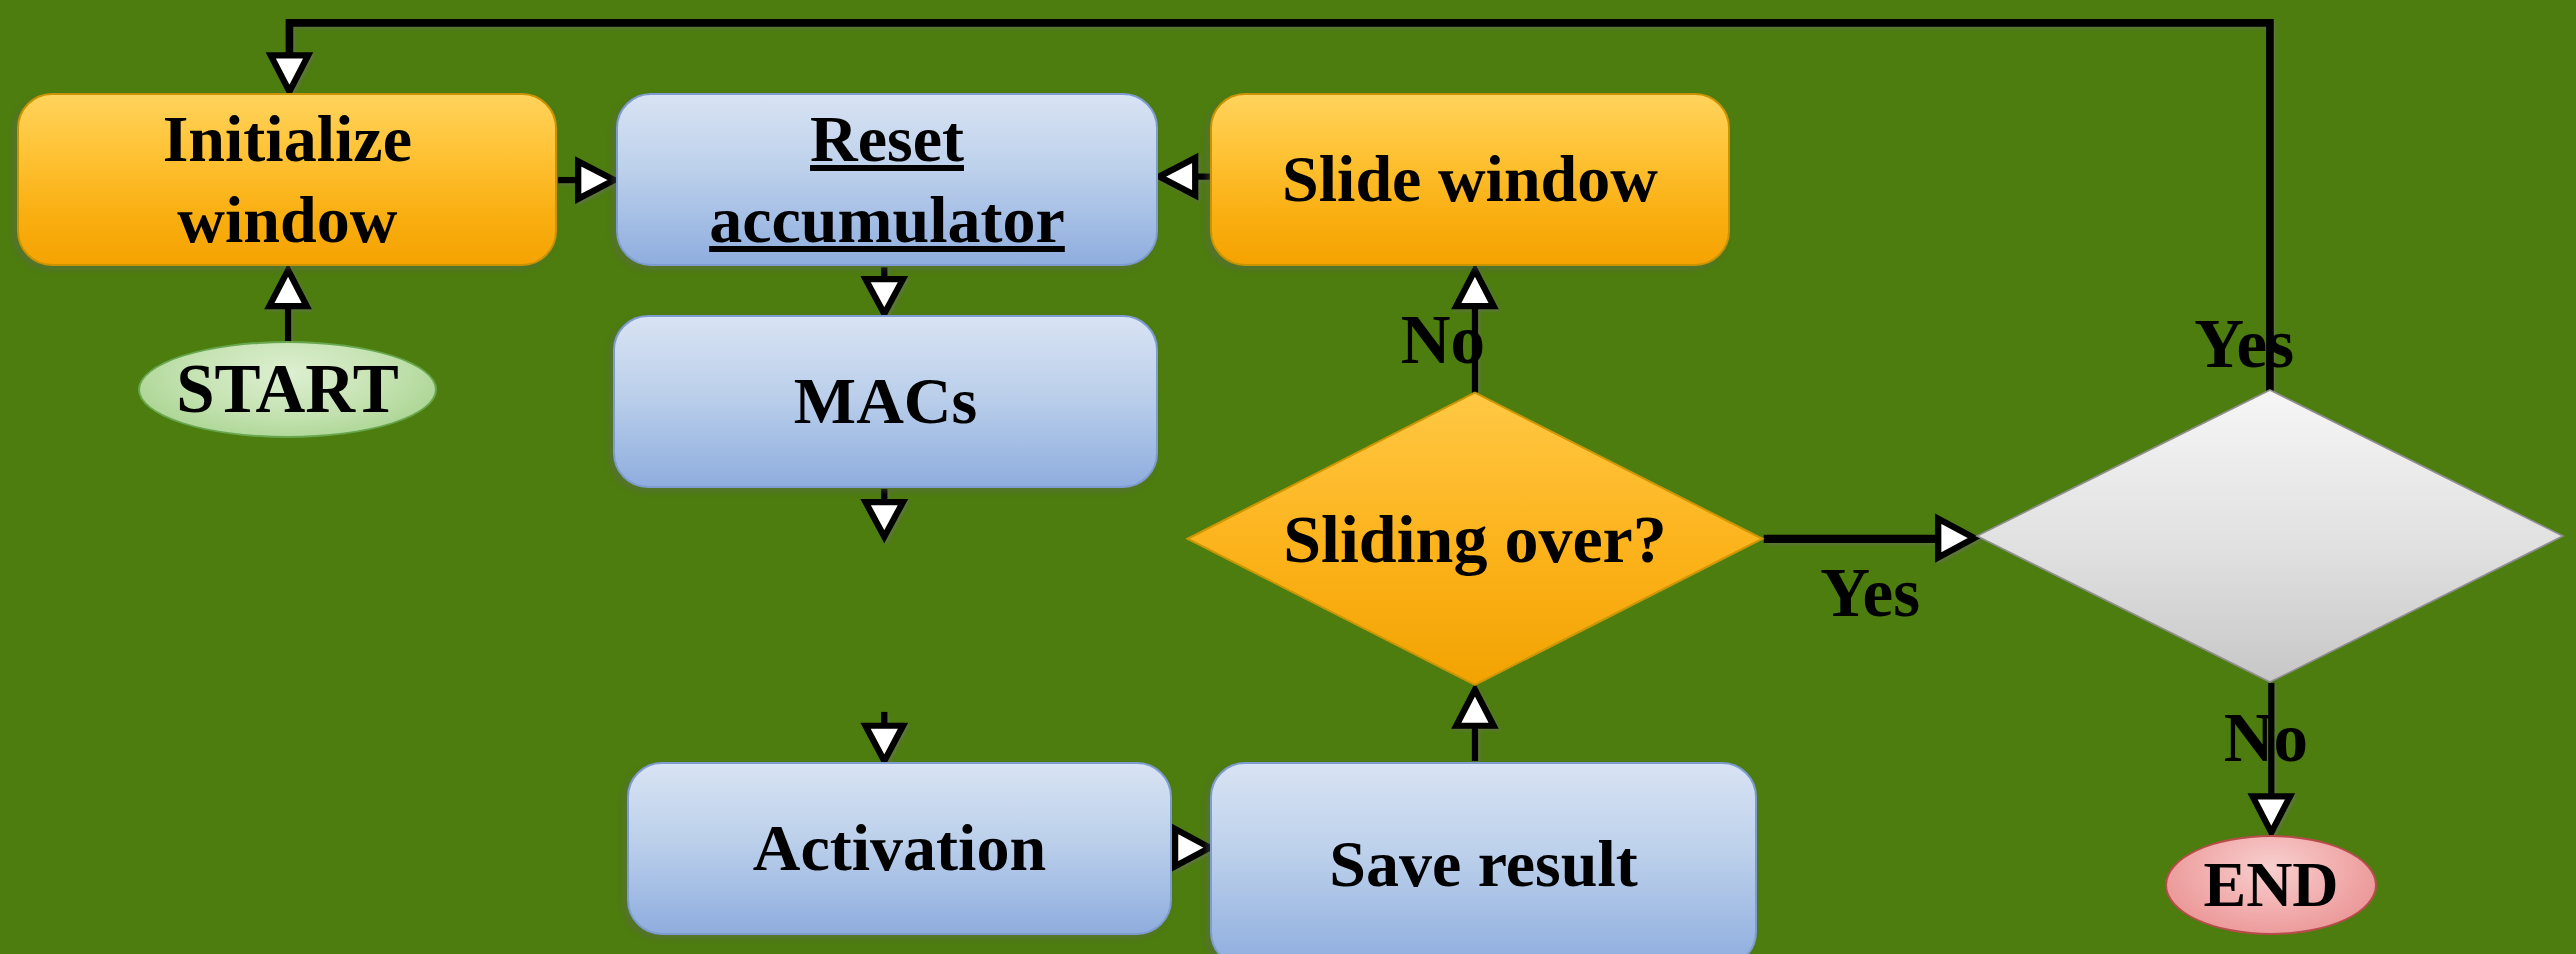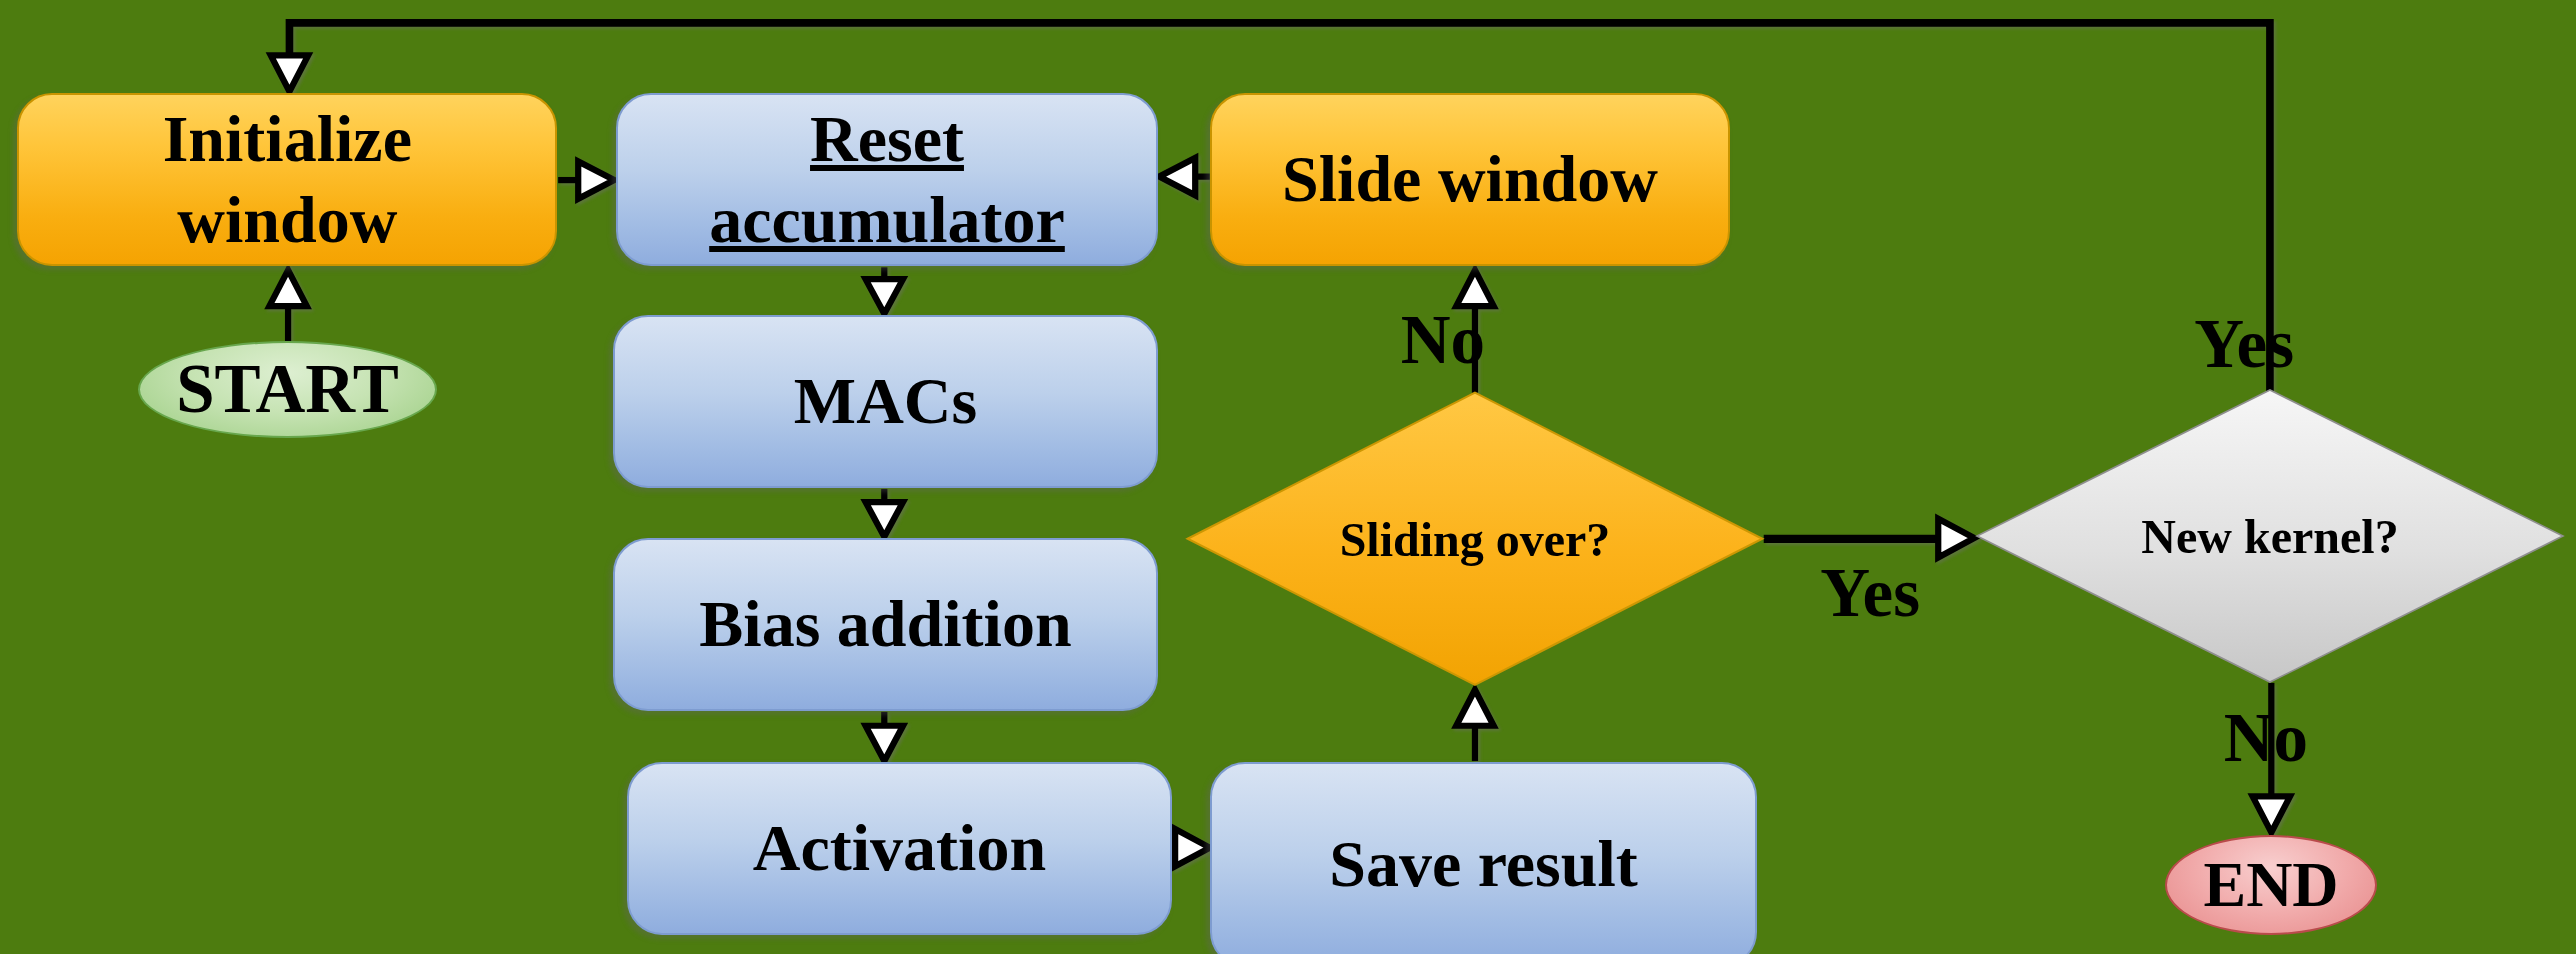--- a/index.html
+++ b/index.html
@@ -54,21 +54,21 @@
     font-size: 64px;
   }
   .diamond-label {
     position: absolute;
     width: 554px;
     height: 90px;
     display: flex;
     align-items: center;
     justify-content: center;
     font-weight: 700;
-    font-size: 48px;
+    font-size: 68px;
     color: #000;
     text-align: center;
   }
   .edge-label {
     position: absolute;
     width: 194px;
     height: 69px;
     display: flex;
     align-items: center;
     justify-content: flex-end;
@@ -151,23 +151,20 @@
   </div>
 
   <div class="node rect orange" style="left:1210px; top:93px; width:520px; height:173px;">
     <span>Slide window</span>
   </div>
 
   <div class="node rect blue" style="left:613px; top:315px; width:545px; height:173px;">
     <span>MACs</span>
   </div>
 
-  <div class="node rect blue" style="left:613px; top:538px; width:545px; height:173px;">
-    <span>Bias addition</span>
-  </div>
 
   <div class="node rect blue" style="left:613px; top:762px; width:545px; height:173px;margin-left:14px;">
     <span>Activation</span>
   </div>
 
   <div class="node rect blue" style="left:1210px; top:762px; width:547px; height:205px;">
     <span>Save result</span>
   </div>
 
   <div class="node ellipse start-ellipse" style="left:138px; top:341px; width:299px; height:97px;">
@@ -175,23 +172,20 @@
   </div>
 
   <div class="node ellipse end-ellipse" style="left:2165px; top:835px; width:212px; height:100px;">
     <span>END</span>
   </div>
 
   <div class="diamond-label" style="left:1198px; top:494px;">
     <span>Sliding over?</span>
   </div>
 
-  <div class="diamond-label" style="left:1993px; top:491px;">
-    <span>New kernel?</span>
-  </div>
 
   <div class="edge-label" style="left:1291px; top:306px;">
     <span>No</span>
   </div>
 
   <div class="edge-label" style="left:1726px; top:559px;">
     <span>Yes</span>
   </div>
 
   <div class="edge-label" style="left:2100px; top:310px;">

